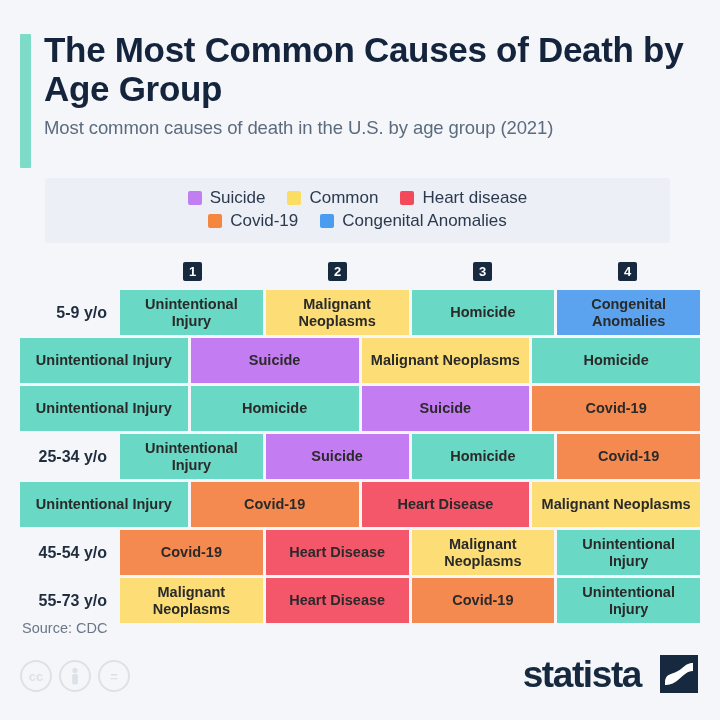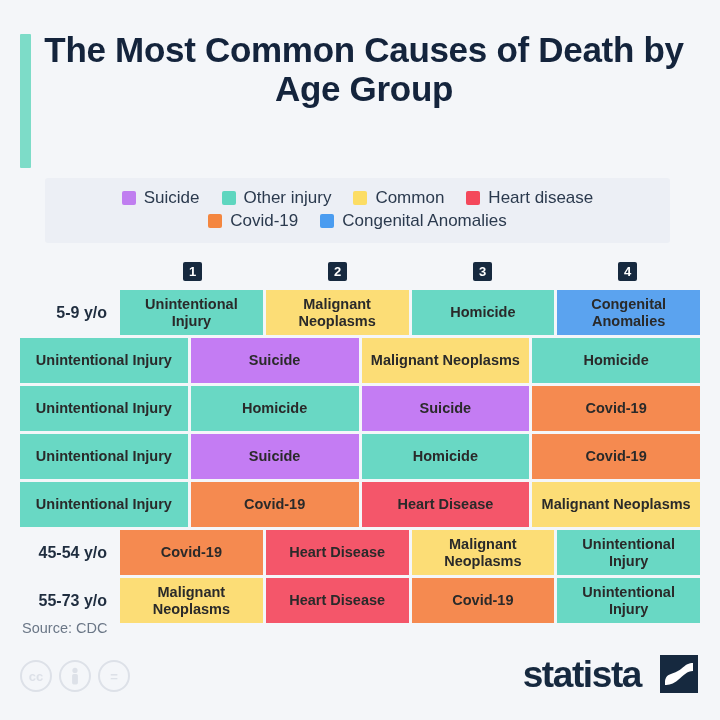--- a/index.html
+++ b/index.html
@@ -38,21 +38,20 @@
     border-radius: 1px;
   }
   .title {
     font-size: 35px;
     line-height: 1.12;
     font-weight: bold;
     color: #14243c;
     letter-spacing: -0.3px;
     margin: 0;
     max-width: 640px;
-    text-align: center;
   }
   .subtitle {
     margin: 9px 0 0 0;
     font-size: 18.5px;
     color: #5c6b7e;
     font-weight: normal;
     letter-spacing: -0.1px;
   }
 
   
@@ -209,31 +208,28 @@
   }
 </style>
 </head>
 <body>
 
 <div class="page">
 
   <div class="header">
     <div class="accent-bar"></div>
     <h1 class="title">The Most Common Causes of Death by Age Group</h1>
+    <p class="subtitle">Most common causes of death in the U.S. by age group (2021)</p>
   </div>
 
   <div class="legend">
     <div class="legend-row" id="legend-row-1">
         <div class="legend-item">
           <span class="legend-swatch" style="background: rgb(192, 126, 240);"></span>
           <span class="legend-label">Suicide</span>
-        </div>
-        <div class="legend-item">
-          <span class="legend-swatch" style="background: rgb(94, 214, 191);"></span>
-          <span class="legend-label">Other injury</span>
         </div>
         <div class="legend-item">
           <span class="legend-swatch" style="background: rgb(252, 221, 100);"></span>
           <span class="legend-label">Common</span>
         </div>
         <div class="legend-item">
           <span class="legend-swatch" style="background: rgb(244, 72, 91);"></span>
           <span class="legend-label">Heart disease</span>
         </div>
       </div>
@@ -284,20 +280,21 @@
         </div>
         <div class="grid-row">
           <div class="cells">
             <div class="cell" style="background: rgb(105, 216, 196);">Unintentional Injury</div>
             <div class="cell" style="background: rgb(105, 216, 196);">Homicide</div>
             <div class="cell" style="background: rgb(196, 124, 243);">Suicide</div>
             <div class="cell" style="background: rgb(245, 138, 80);">Covid-19</div>
           </div>
         </div>
         <div class="grid-row">
+          <div class="row-label">25-34 y/o</div>
           <div class="cells">
             <div class="cell" style="background: rgb(105, 216, 196);">Unintentional Injury</div>
             <div class="cell" style="background: rgb(196, 124, 243);">Suicide</div>
             <div class="cell" style="background: rgb(105, 216, 196);">Homicide</div>
             <div class="cell" style="background: rgb(245, 138, 80);">Covid-19</div>
           </div>
         </div>
         <div class="grid-row">
           <div class="cells">
             <div class="cell" style="background: rgb(105, 216, 196);">Unintentional Injury</div>

